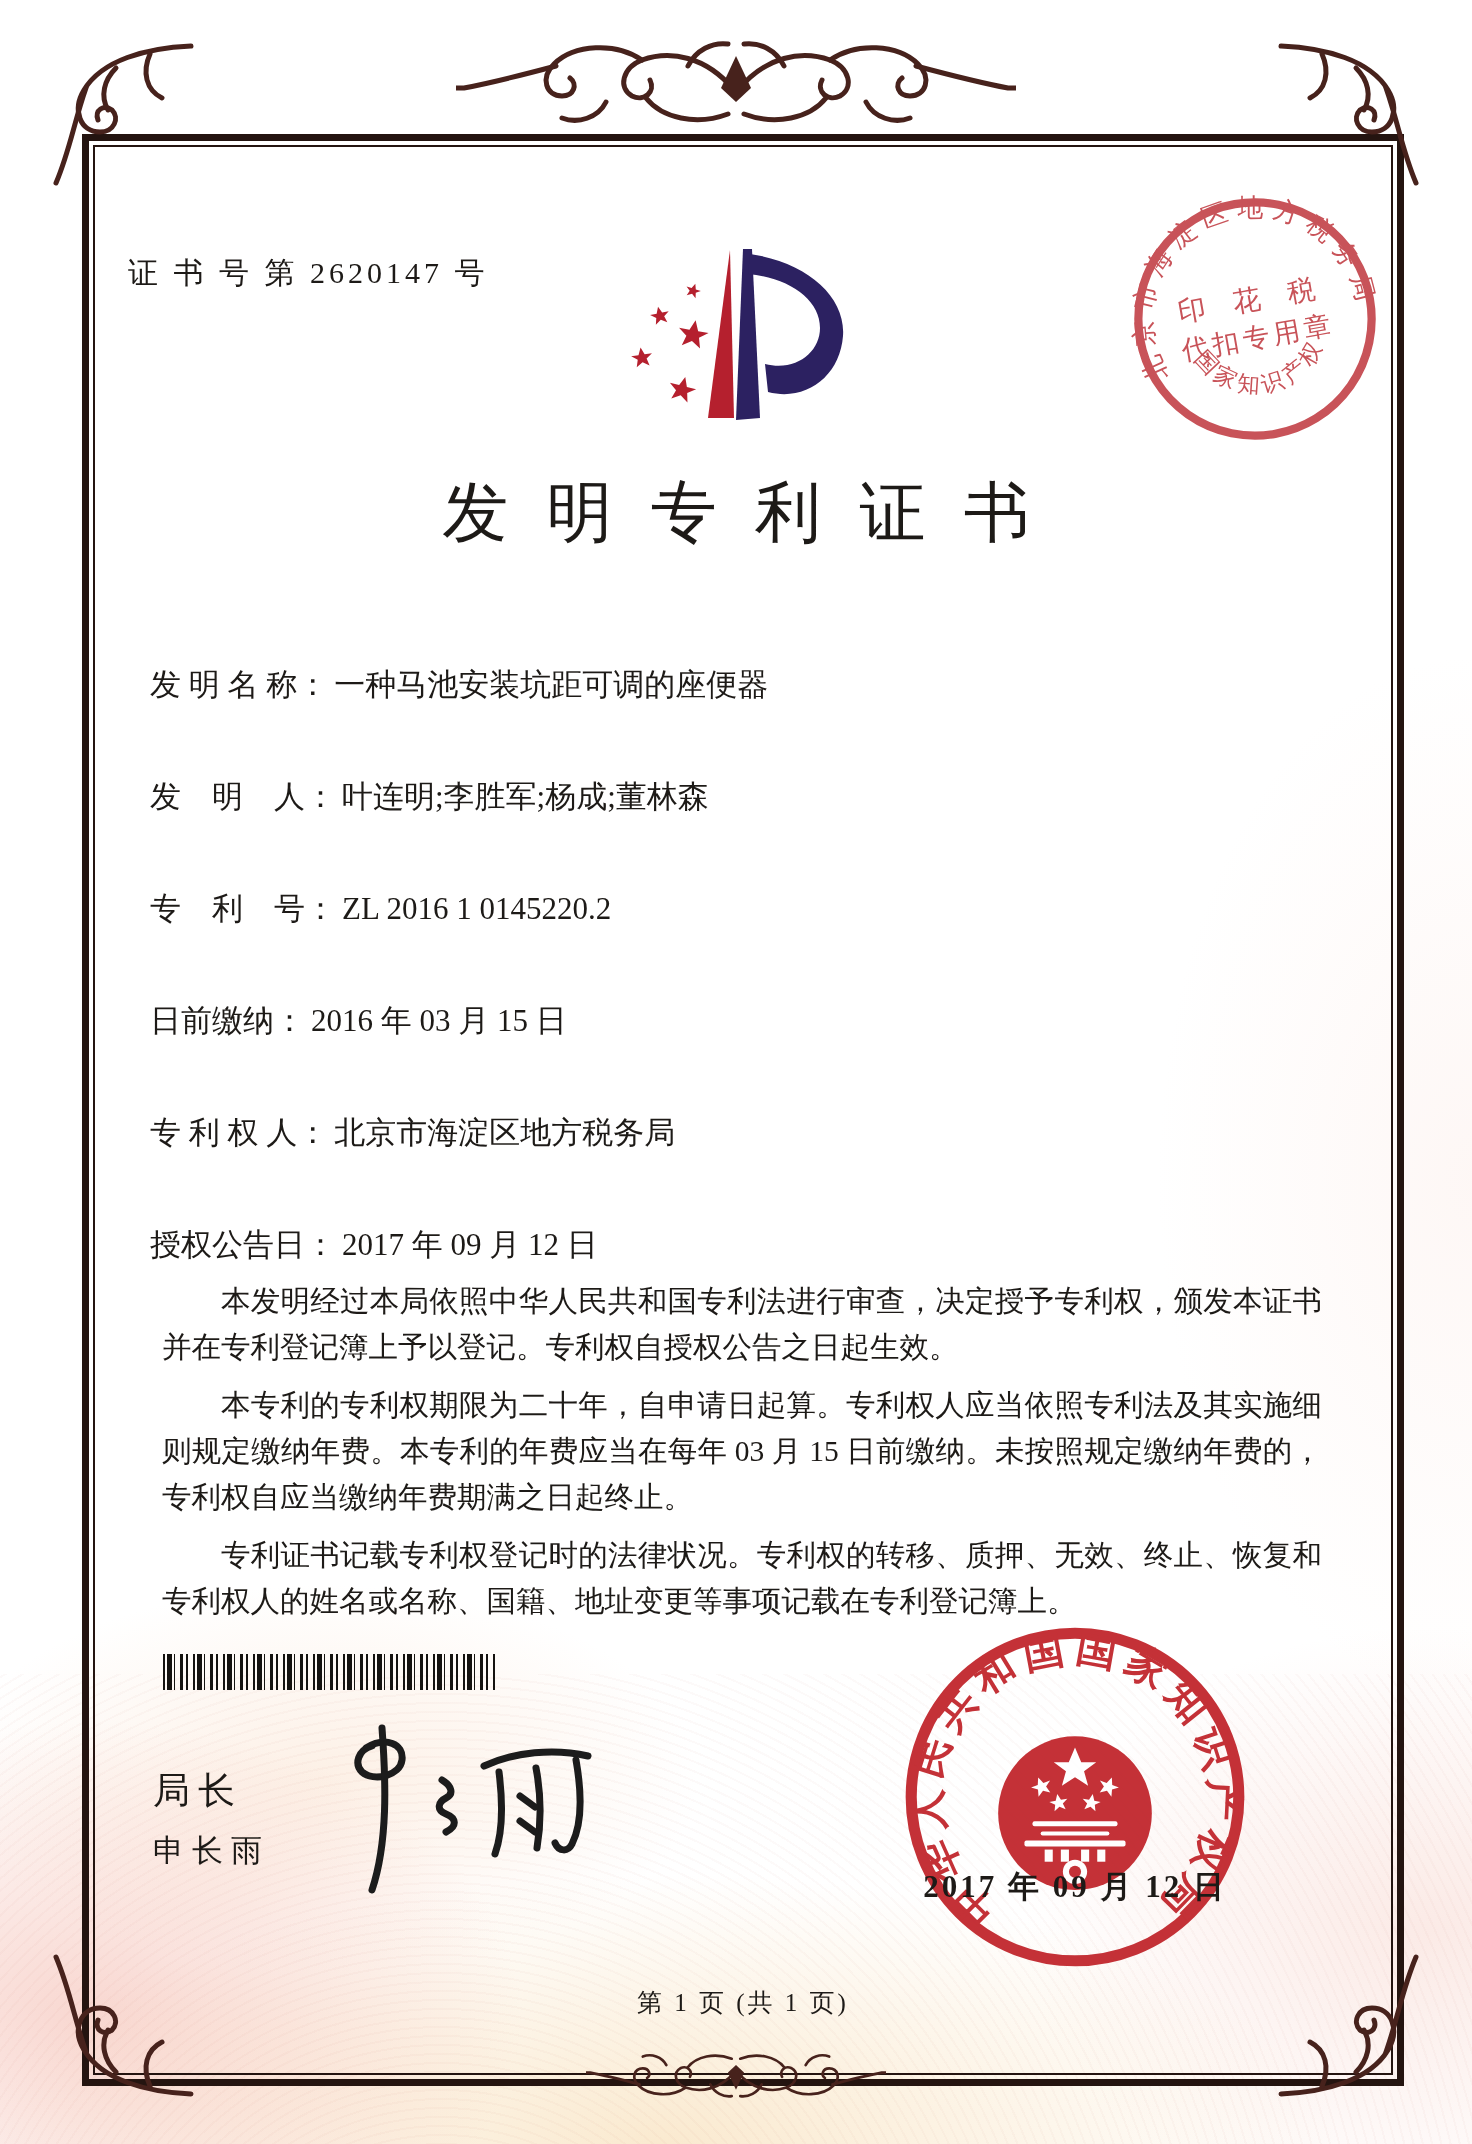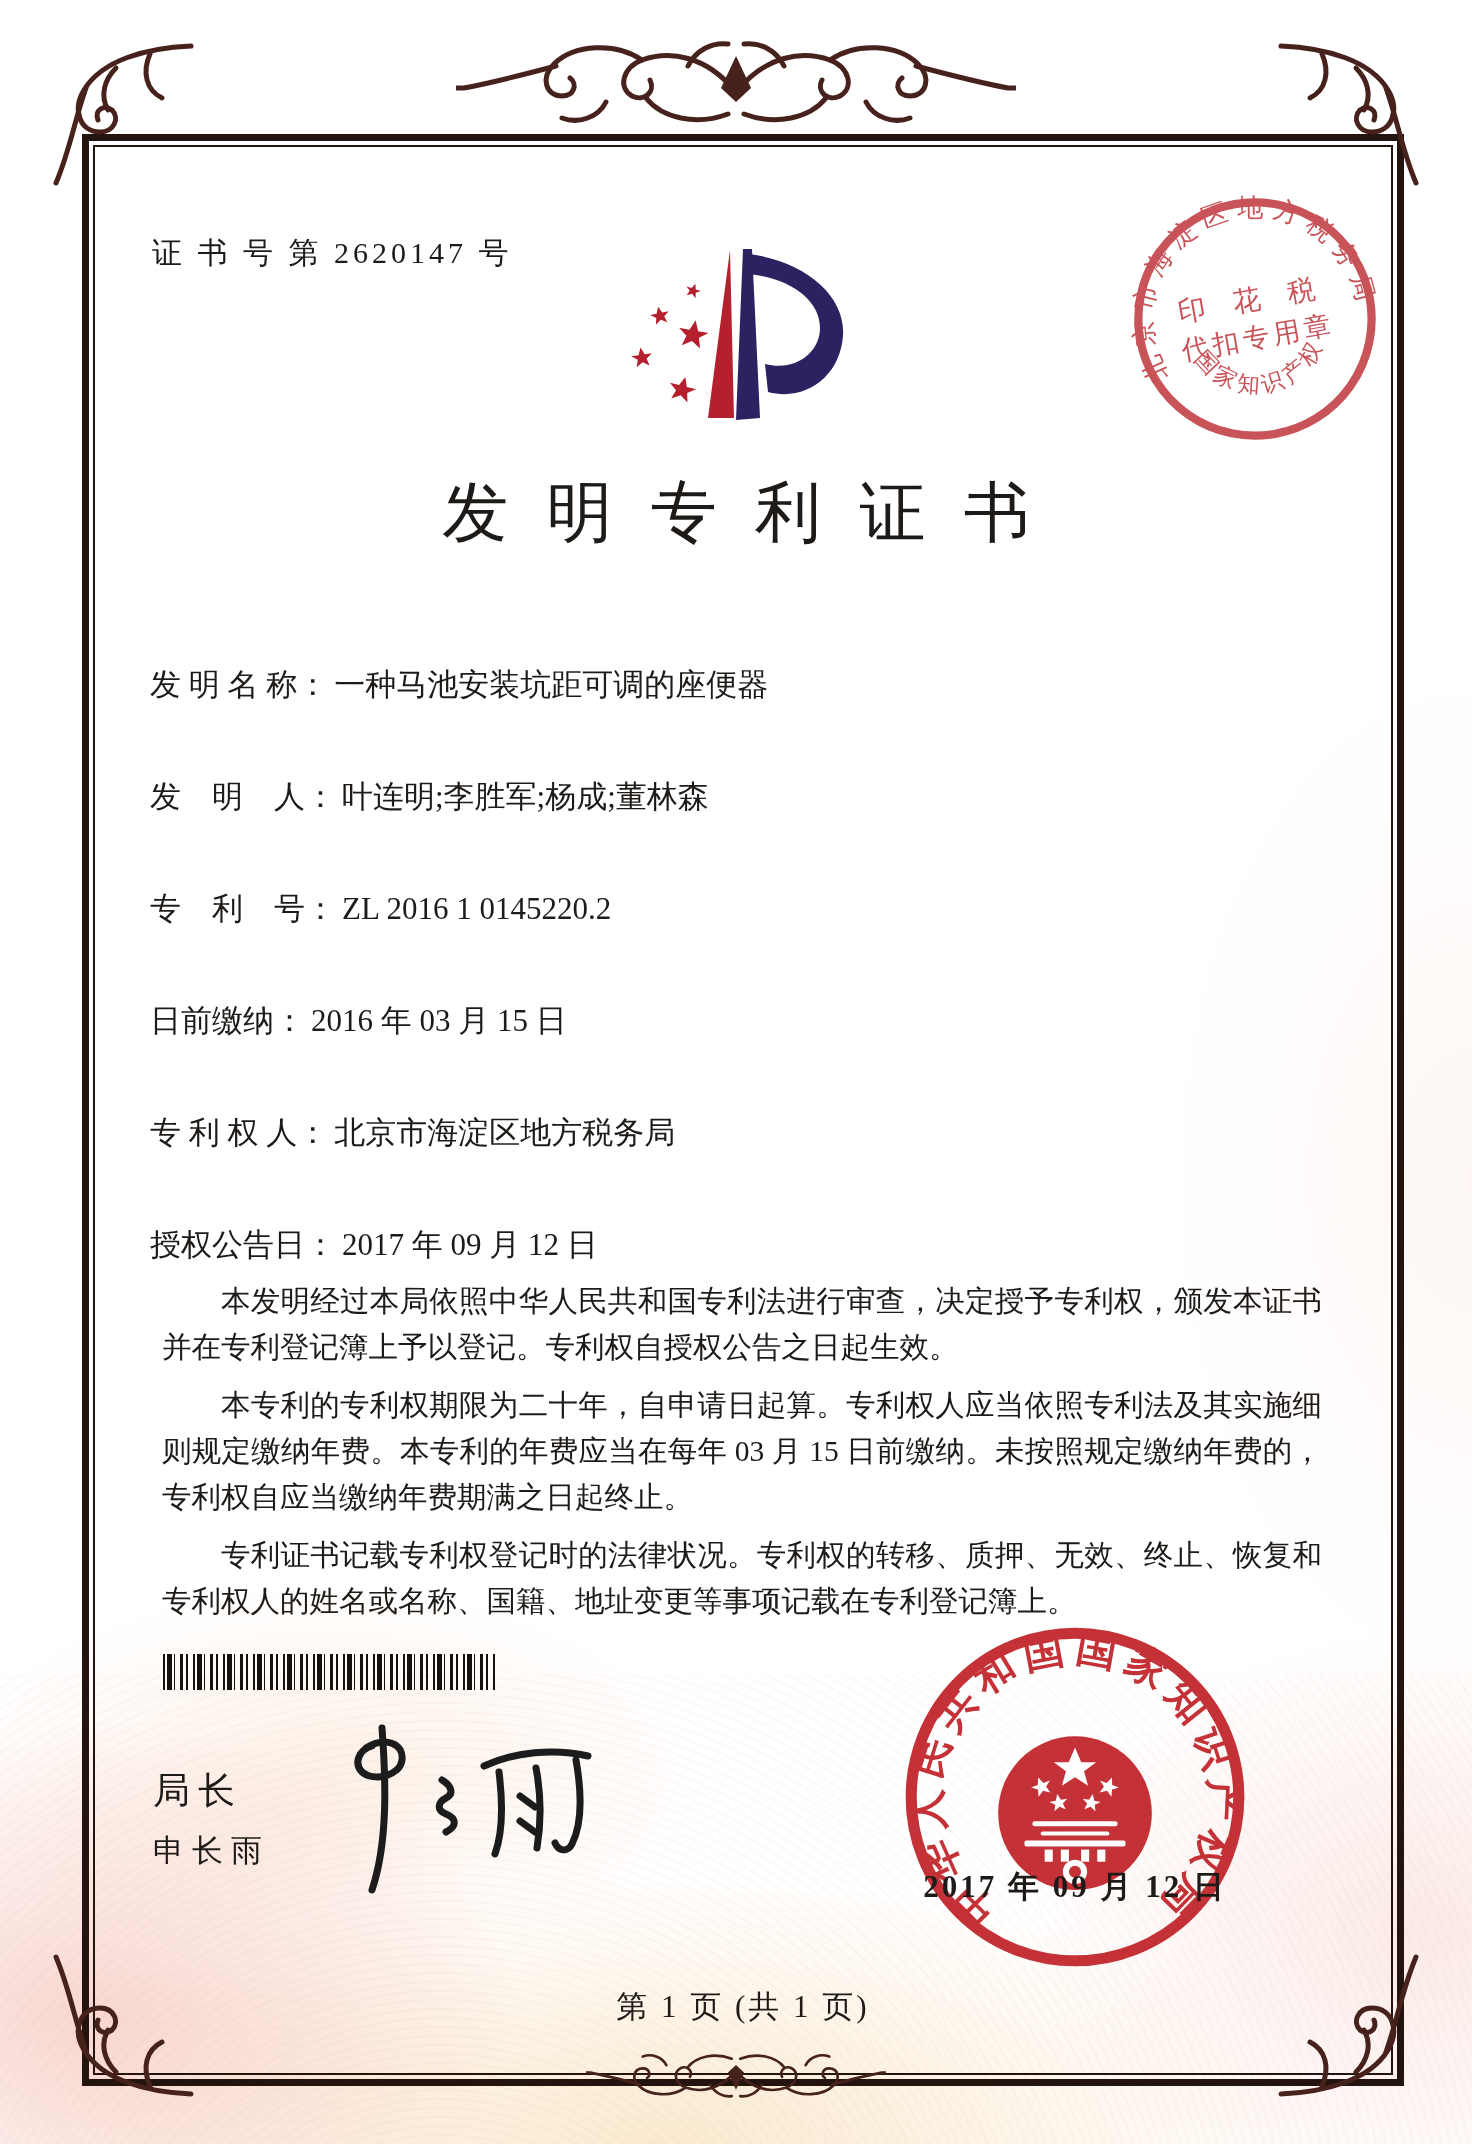--- a/index.html
+++ b/index.html
@@ -22,21 +22,21 @@
   }
   .guilloche{position:absolute;left:0;right:0;bottom:0;height:470px;z-index:0;pointer-events:none;opacity:.5;
     background:repeating-radial-gradient(circle at 30% 150%, rgba(186,96,84,.07) 0 2px, transparent 2px 9px);
   }
   .frame{position:absolute;left:82px;top:134px;width:1308px;height:1938px;
     border:7px solid var(--frame,#241410);z-index:1;}
   .frame-inner{position:absolute;inset:4px;border:2px solid var(--frame,#241410);}
   .orn{position:absolute;z-index:2;color:var(--ornament,#47221c);}
   .content{position:absolute;inset:0;z-index:3;}
 
-  .cert-no{position:absolute;left:128px;top:233px;font-size:30px;letter-spacing:4px;white-space:nowrap;margin-left:24px;}
+  .cert-no{position:absolute;left:128px;top:253px;font-size:30px;letter-spacing:4px;white-space:nowrap;}
   .logo{position:absolute;left:622px;top:234px;width:240px;height:208px;}
   .tax-stamp{position:absolute;left:1126px;top:190px;width:258px;height:258px;transform:rotate(-10deg);opacity:.92;}
   .doc-title{position:absolute;left:0;top:468px;width:100%;text-align:center;
     font-size:66px;font-weight:normal;letter-spacing:.58em;text-indent:.58em;white-space:nowrap;}
 
   .row{position:absolute;left:150px;font-size:31px;white-space:nowrap;}
   .row .lab{display:inline-block;}
   .row .val{display:inline-block;margin-left:6px;}
   .r0{top:664px}.r1{top:776px}.r2{top:888px}.r3{top:1000px}.r4{top:1112px}.r5{top:1224px}
 
@@ -52,21 +52,21 @@
       #151310 23px 25px, transparent 25px 30px);}
 
   .director-title{position:absolute;left:153px;top:1766px;font-size:37px;letter-spacing:8px;font-family:"Liberation Sans","DejaVu Sans",sans-serif;}
   .director-name{position:absolute;left:153px;top:1830px;font-size:31px;letter-spacing:8px;font-family:"Liberation Sans","DejaVu Sans",sans-serif;}
   .signature{position:absolute;left:322px;top:1722px;width:290px;height:180px;}
 
   .office-seal{position:absolute;left:893px;top:1615px;width:364px;height:364px;opacity:.95;}
   .seal-date{position:absolute;left:893px;top:1866px;width:364px;text-align:center;
     font-size:31px;letter-spacing:3px;font-weight:bold;z-index:4;white-space:nowrap;}
 
-  .footer{position:absolute;left:82px;top:1986px;width:1322px;text-align:center;font-size:31px;letter-spacing:3px;}
+  .footer{position:absolute;left:82px;top:1986px;width:1322px;text-align:center;font-size:25px;letter-spacing:3px;}
 
   svg text{font-family:"Liberation Serif","DejaVu Serif",serif;}
 </style>
 </head>
 <body>
 
 <div class="page">
 
   <div class="tint"></div>
   <div class="guilloche"></div>

